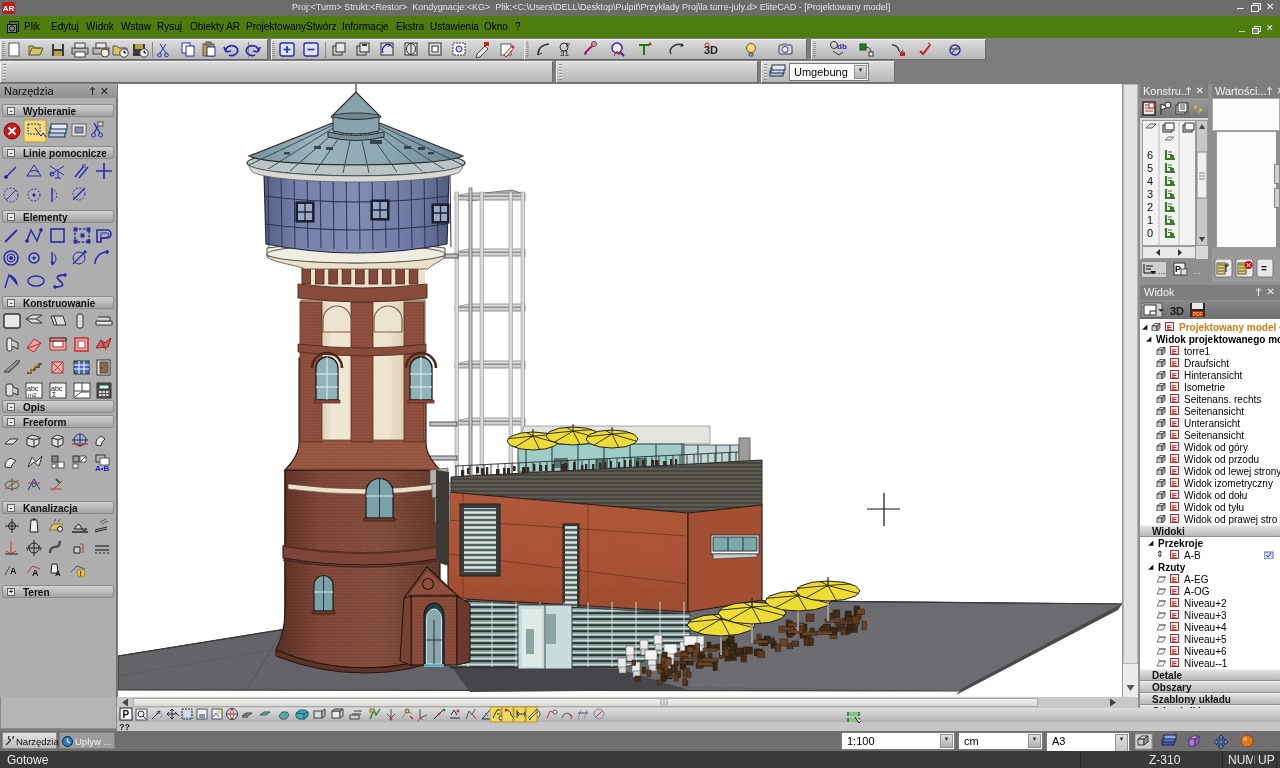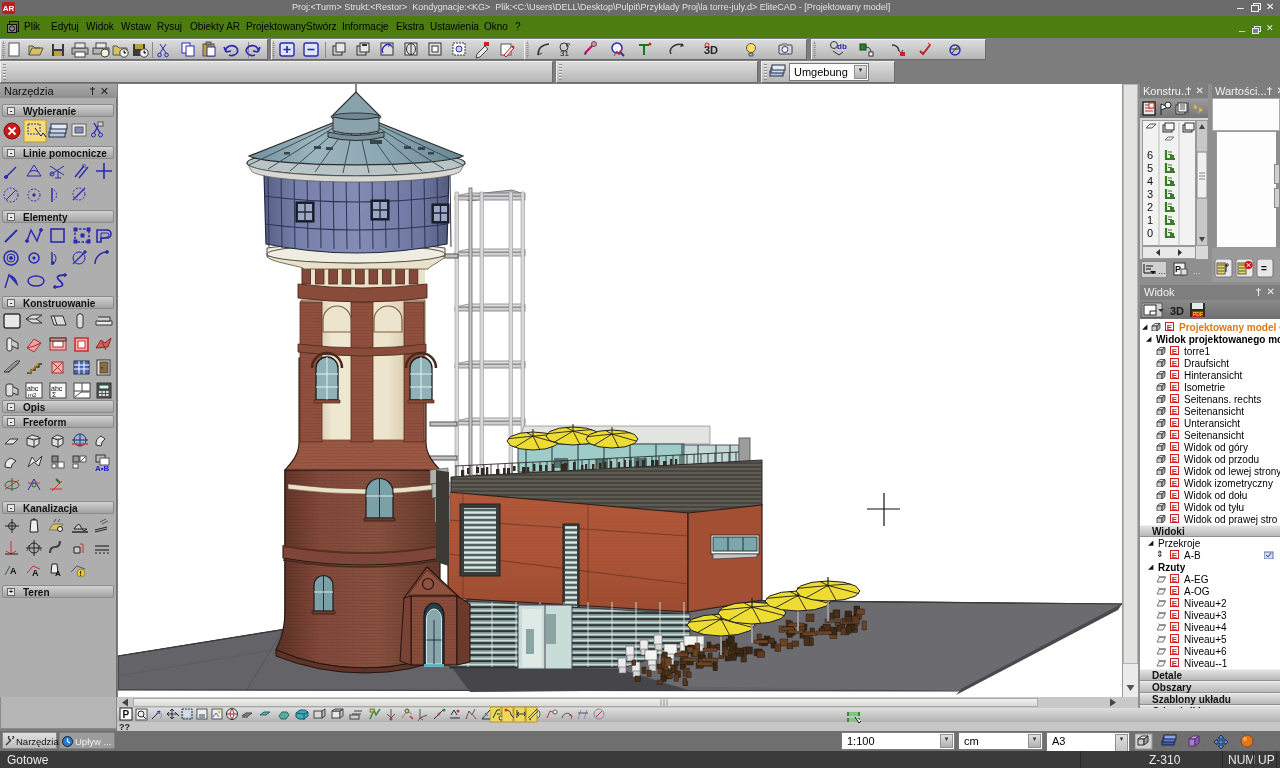--- a/index.html
+++ b/index.html
@@ -942,21 +942,21 @@
           <path d="M6 4 l3 -2.5 v5 l-3 2.5 z" fill="#aaa" stroke="#333" stroke-width="0.8"></path>
         </svg>
         <span class="eic" style="left:30px;top:1px">E</span>
         <span style="position:absolute;left:44px;top:1px">Widok od prawej stro</span>
       </div>
       <div class="tsec" style="top:206px">
         <span style="position:absolute;left:12px;top:0px">Widoki</span>
       </div>
       <div class="trow" style="top:218px">
         <span style="position:absolute;left:8px;top:2px;font-size:7px;color:#111">◢</span>
-        <span style="position:absolute;left:18px;top:1px;font-weight:normal">Przekroje</span>
+        <span style="position:absolute;left:18px;top:1px;font-weight:bold">Przekroje</span>
       </div>
       <div class="trow" style="top:230px">
         <span style="position:absolute;left:16px;top:0px;font-size:9px">⇕</span>
         <span class="eic" style="left:30px;top:1px">E</span>
         <span style="position:absolute;left:44px;top:1px">A-B</span>
         <svg class="cub" style="left:124px;top:1px" width="10" height="10">
           <rect x="0" y="2" width="9" height="7" fill="#cfe0f5" stroke="#66a"></rect>
           <path d="M2 5 l2 2 l3 -4" stroke="#33c" fill="none"></path>
         </svg>
       </div>

